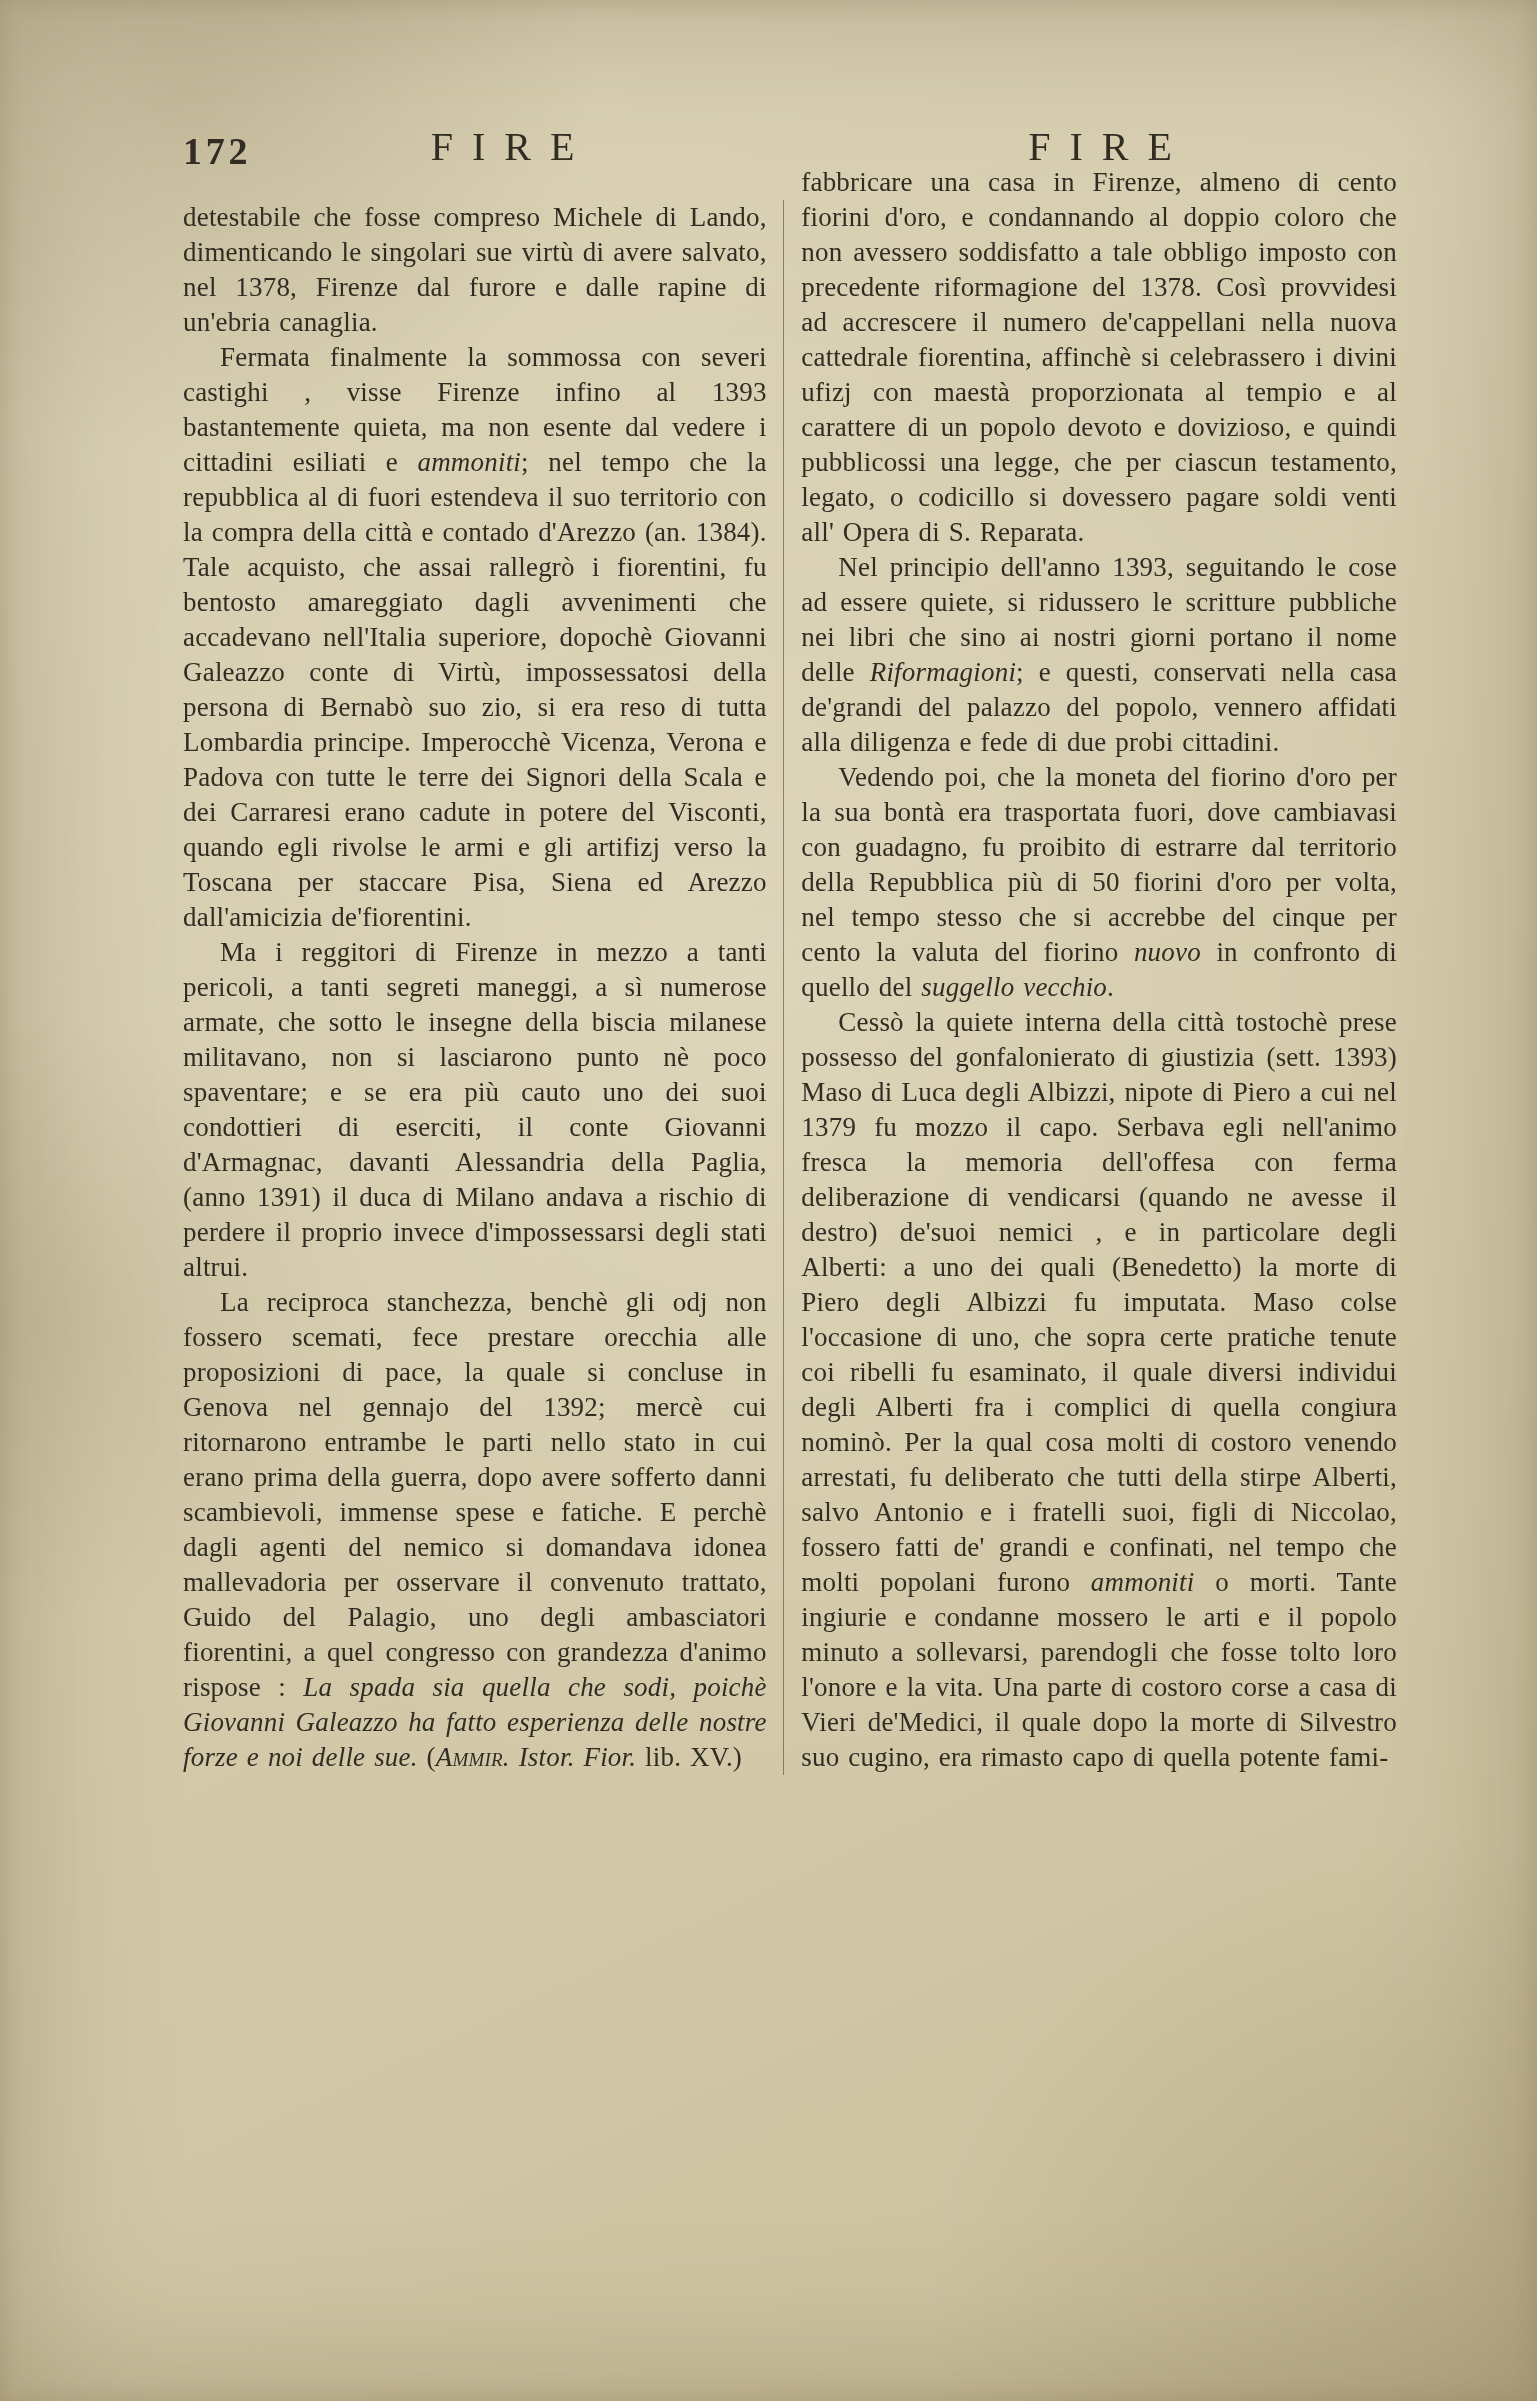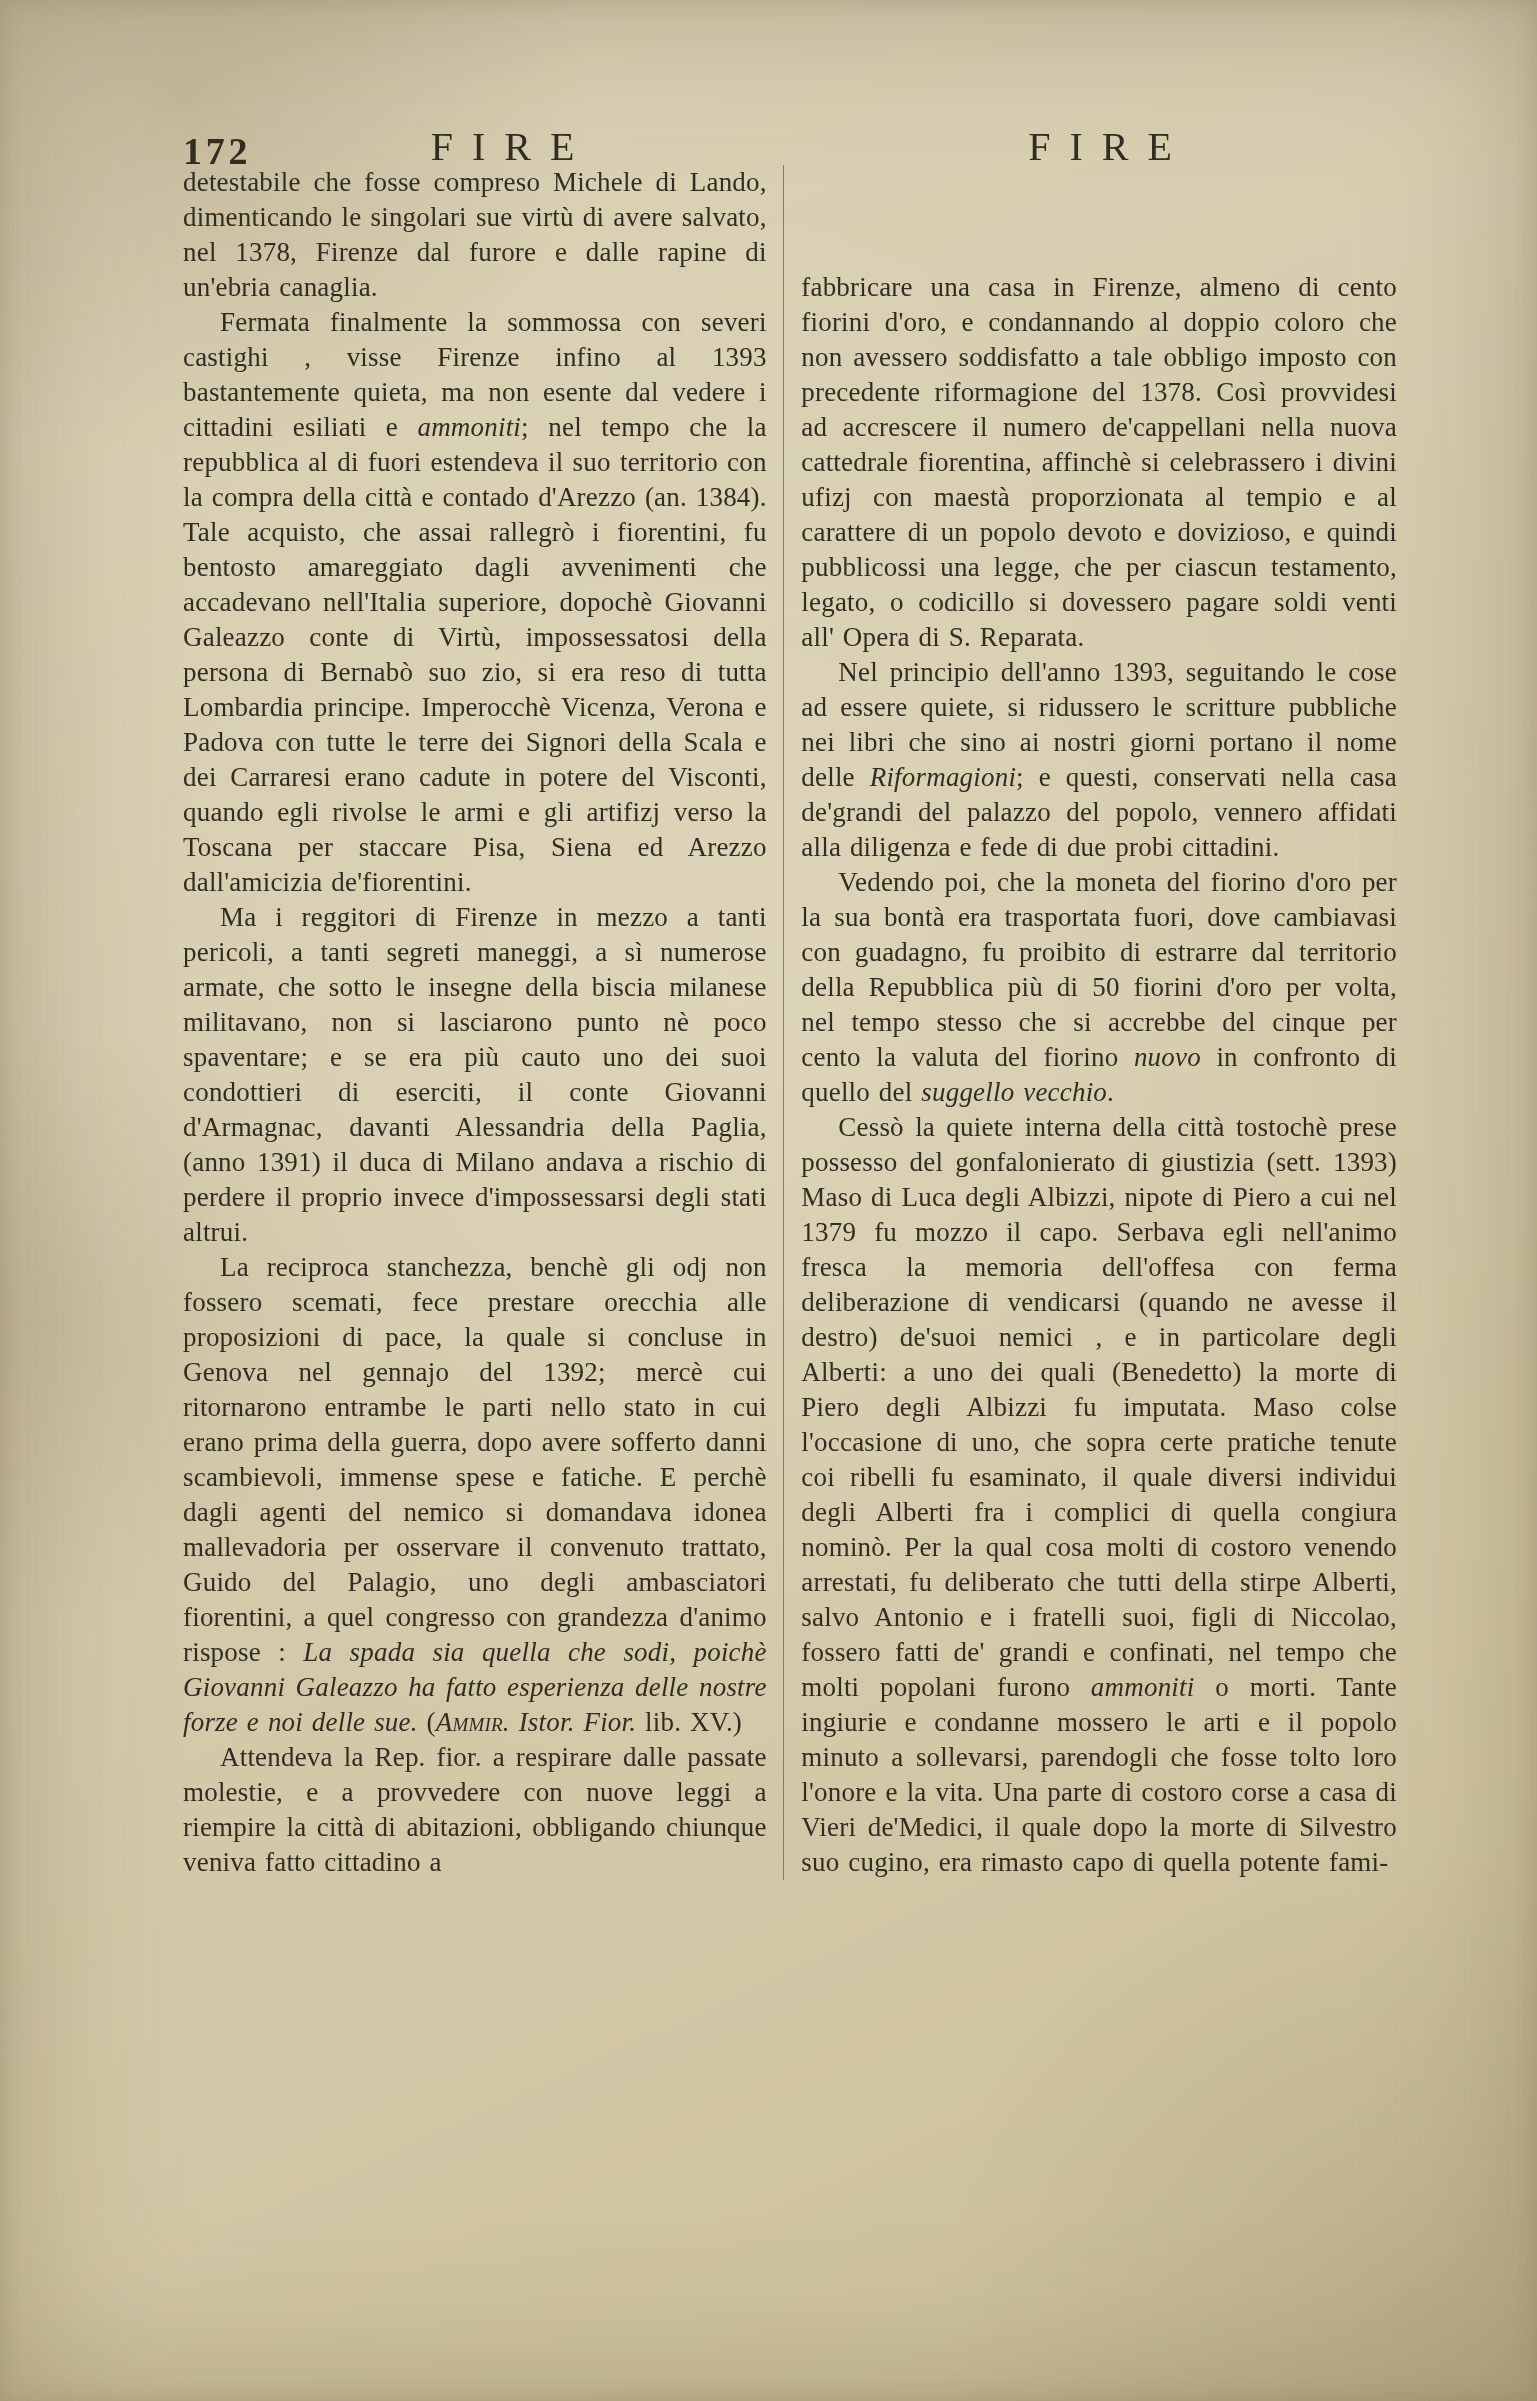--- a/index.html
+++ b/index.html
@@ -108,21 +108,20 @@
     <span class="running-title rt-left">FIRE</span>
     <span class="running-title rt-right">FIRE</span>
   </div>
 
   <div class="columns">
     <div class="col col-left" id="left-col">
         <p class=""><span>detestabile che fosse compreso Michele di Lando, dimenticando le singolari sue virtù di avere salvato, nel 1378, Firenze dal furore e dalle rapine di un'ebria canaglia.</span></p>
         <p class="indent"><span>Fermata finalmente la sommossa con severi castighi , visse Firenze infino al 1393 bastantemente quieta, ma non esente dal vedere i cittadini esiliati e </span><span class="italic">ammoniti</span><span>; nel tempo che la repubblica al di fuori estendeva il suo territorio con la compra della città e contado d'Arezzo (an. 1384). Tale acquisto, che assai rallegrò i fiorentini, fu bentosto amareggiato dagli avvenimenti che accadevano nell'Italia superiore, dopochè Giovanni Galeazzo conte di Virtù, impossessatosi della persona di Bernabò suo zio, si era reso di tutta Lombardia principe. Imperocchè Vicenza, Verona e Padova con tutte le terre dei Signori della Scala e dei Carraresi erano cadute in potere del Visconti, quando egli rivolse le armi e gli artifizj verso la Toscana per staccare Pisa, Siena ed Arezzo dall'amicizia de'fiorentini.</span></p>
         <p class="indent"><span>Ma i reggitori di Firenze in mezzo a tanti pericoli, a tanti segreti maneggi, a sì numerose armate, che sotto le insegne della biscia milanese militavano, non si lasciarono punto nè poco spaventare; e se era più cauto uno dei suoi condottieri di eserciti, il conte Giovanni d'Armagnac, davanti Alessandria della Paglia, (anno 1391) il duca di Milano andava a rischio di perdere il proprio invece d'impossessarsi degli stati altrui.</span></p>
         <p class="indent"><span>La reciproca stanchezza, benchè gli odj non fossero scemati, fece prestare orecchia alle proposizioni di pace, la quale si concluse in Genova nel gennajo del 1392; mercè cui ritornarono entrambe le parti nello stato in cui erano prima della guerra, dopo avere sofferto danni scambievoli, immense spese e fatiche. E perchè dagli agenti del nemico si domandava idonea mallevadoria per osservare il convenuto trattato, Guido del Palagio, uno degli ambasciatori fiorentini, a quel congresso con grandezza d'animo rispose : </span><span class="italic">La spada sia quella che sodi, poichè Giovanni Galeazzo ha fatto esperienza delle nostre forze e noi delle sue.</span><span> (</span><span class="smallcaps">Ammir.</span><span> </span><span class="italic">Istor. Fior.</span><span> lib. XV.)</span></p>
-        <p class="indent"><span>Attendeva la Rep. fior. a respirare dalle passate molestie, e a provvedere con nuove leggi a riempire la città di abitazioni, obbligando chiunque veniva fatto cittadino a</span></p>
       </div>
     <div class="col col-right" id="right-col">
         <p class=""><span>fabbricare una casa in Firenze, almeno di cento fiorini d'oro, e condannando al doppio coloro che non avessero soddisfatto a tale obbligo imposto con precedente riformagione del 1378. Così provvidesi ad accrescere il numero de'cappellani nella nuova cattedrale fiorentina, affinchè si celebrassero i divini ufizj con maestà proporzionata al tempio e al carattere di un popolo devoto e dovizioso, e quindi pubblicossi una legge, che per ciascun testamento, legato, o codicillo si dovessero pagare soldi venti all' Opera di S. Reparata.</span></p>
         <p class="indent"><span>Nel principio dell'anno 1393, seguitando le cose ad essere quiete, si ridussero le scritture pubbliche nei libri che sino ai nostri giorni portano il nome delle </span><span class="italic">Riformagioni</span><span>; e questi, conservati nella casa de'grandi del palazzo del popolo, vennero affidati alla diligenza e fede di due probi cittadini.</span></p>
         <p class="indent"><span>Vedendo poi, che la moneta del fiorino d'oro per la sua bontà era trasportata fuori, dove cambiavasi con guadagno, fu proibito di estrarre dal territorio della Repubblica più di 50 fiorini d'oro per volta, nel tempo stesso che si accrebbe del cinque per cento la valuta del fiorino </span><span class="italic">nuovo</span><span> in confronto di quello del </span><span class="italic">suggello vecchio</span><span>.</span></p>
         <p class="indent"><span>Cessò la quiete interna della città tostochè prese possesso del gonfalonierato di giustizia (sett. 1393) Maso di Luca degli Albizzi, nipote di Piero a cui nel 1379 fu mozzo il capo. Serbava egli nell'animo fresca la memoria dell'offesa con ferma deliberazione di vendicarsi (quando ne avesse il destro) de'suoi nemici , e in particolare degli Alberti: a uno dei quali (Benedetto) la morte di Piero degli Albizzi fu imputata. Maso colse l'occasione di uno, che sopra certe pratiche tenute coi ribelli fu esaminato, il quale diversi individui degli Alberti fra i complici di quella congiura nominò. Per la qual cosa molti di costoro venendo arrestati, fu deliberato che tutti della stirpe Alberti, salvo Antonio e i fratelli suoi, figli di Niccolao, fossero fatti de' grandi e confinati, nel tempo che molti popolani furono </span><span class="italic">ammoniti</span><span> o morti. Tante ingiurie e condanne mossero le arti e il popolo minuto a sollevarsi, parendogli che fosse tolto loro l'onore e la vita. Una parte di costoro corse a casa di Vieri de'Medici, il quale dopo la morte di Silvestro suo cugino, era rimasto capo di quella potente fami-</span></p>
       </div>
   </div>
 </div>
 

